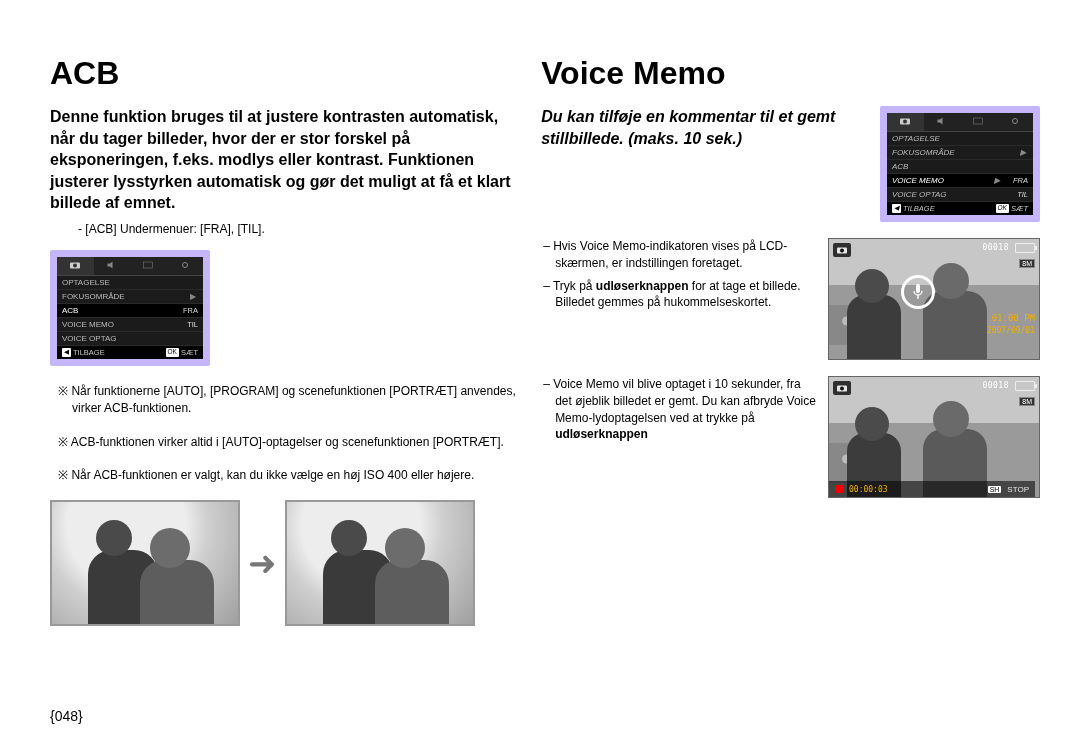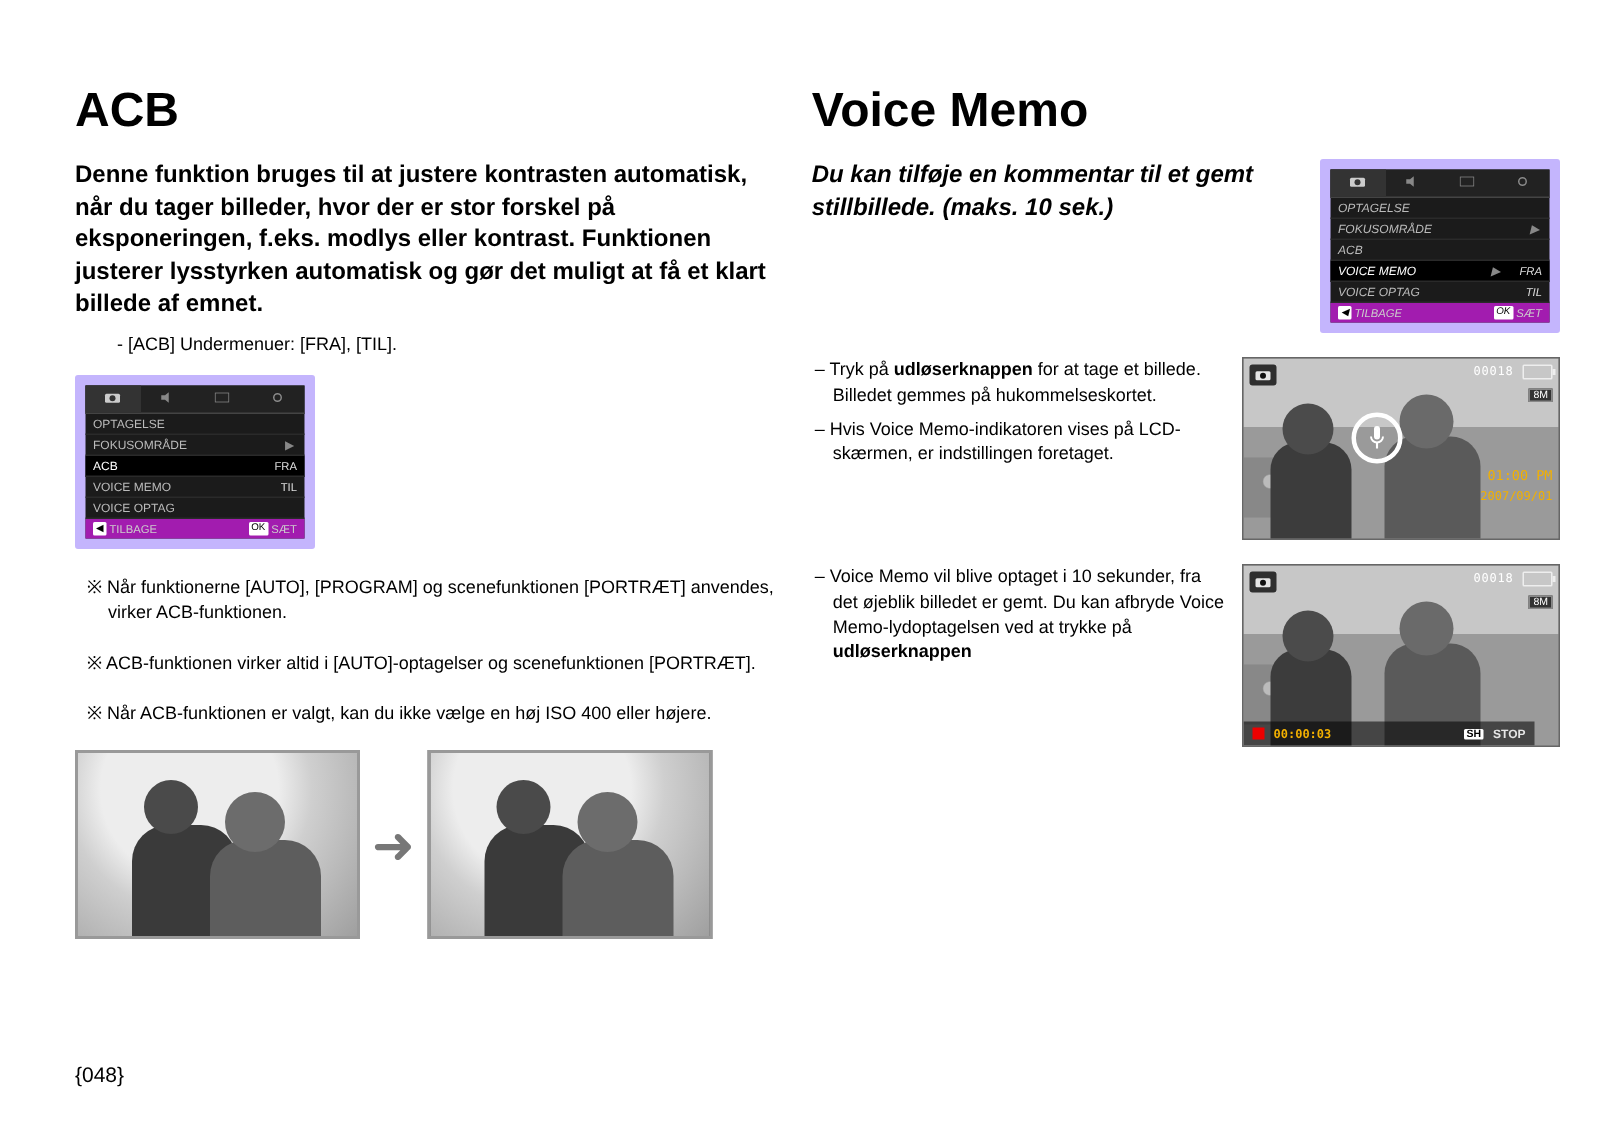--- a/index.html
+++ b/index.html
@@ -32,21 +32,21 @@
   }
   .lcd-tabs { display:flex; background:#222; border-bottom:1px solid #444; }
   .lcd-tab { flex:1; text-align:center; padding:3px 0; }
   .lcd-tab.sel { background:#333; color:#fff; }
   .lcd-tab svg { width:12px; height:10px; }
   .lcd-row { display:flex; padding:2px 5px; border-bottom:1px solid #2a2a2a; }
   .lcd-row.hl { background:#000; color:#fff; }
   .lcd-cell { flex:1; }
   .lcd-arrow { width:8px; color:#888; }
   .lcd-val { width:26px; text-align:right; color:#ddd; font-size:7.5px; }
-  .lcd-foot { display:flex; background:#a21caf; color:#ccc; font-size:7.5px; padding:2px 5px; }
+  .lcd-foot { display:flex; background:#000000; color:#ccc; font-size:7.5px; padding:2px 5px; }
   .lcd-foot .k { background:#fff; color:#000; padding:0 2px; margin-right:2px; border-radius:1px; font-size:6.5px; }
   .lcd-foot .g { flex:1; }
 
   
   .samples { display:flex; gap:8px; align-items:center; margin-top:16px; }
   .phimg {
     width:190px; height:126px; border:2px solid #999; background:#777;
     position:relative; overflow:hidden;
   }
   .couple { position:absolute; inset:0; background: radial-gradient(circle at 40% 20%, #ededed 0 40%, #cfcfcf 55%, #9f9f9f 100%); }
@@ -75,21 +75,21 @@
   .mic-ring { position:absolute; left:72px; top:36px; width:34px; height:34px; border:3px solid #fff; border-radius:50%; display:flex; align-items:center; justify-content:center; }
   .mic-ring svg { width:14px; height:18px; fill:#fff; }
   .osd-cam { position:absolute; left:4px; top:4px; width:18px; height:14px; background:#2f2f2f; border-radius:2px; display:flex; align-items:center; justify-content:center; }
   .osd-cam svg { width:12px; height:10px; fill:#e5e5e5; }
   .osd-count { position:absolute; right:30px; top:4px; color:#fff; font-family:monospace; letter-spacing:0.5px; }
   .osd-batt { position:absolute; right:4px; top:4px; width:20px; height:10px; border:1px solid #eee; border-radius:1px; }
   .osd-batt::after{content:"";position:absolute;right:-3px; top:2px; width:2px; height:4px; background:#eee;}
   .osd-8m { position:absolute; right:4px; top:20px; background:#333; border:1px solid #888; padding:0 2px; font-size:7px; }
   .osd-date { position:absolute; right:4px; bottom:24px; color:#f2b000; font-family:monospace; font-size:8px; text-align:right; }
   .osd-time { position:absolute; right:4px; bottom:36px; color:#f2b000; font-family:monospace; font-size:9px; }
-  .shot .bar { position:absolute; left:0; right:16px; bottom:0; height:16px; background:rgba(0,0,0,.55); display:flex; align-items:center; padding:4px 6px; gap:6px;font-weight:bold; }
+  .shot .bar { position:absolute; left:0; right:4px; bottom:0; height:16px; background:rgba(0,0,0,.55); display:flex; align-items:center; padding:4px 6px; gap:6px; }
   .shot .bar .sq { width:8px; height:8px; background:#e00; }
   .shot .bar .timer { color:#f2b000; font-family:monospace; font-size:8px;}
   .shot .bar .lbl { color:#e5e5e5; font-size:8px; }
   .shot .bar .sh { background:#fff; color:#000; padding:0 2px; font-size:7px; border-radius:1px; }
   .shot-flowers { position:absolute; left:0; bottom:14px; width:44px; height:40px; background:radial-gradient(circle at 40% 40%, #d8d8d8 0 4px, transparent 5px), radial-gradient(circle at 60% 60%, #d8d8d8 0 4px, transparent 5px), #7b7b7b; opacity:.55; }
 
   .page-num { position:absolute; left:50px; bottom:28px; font-size:14px; }
 
   
   .intro-row { display:flex; gap:16px; align-items:flex-start;font-style:italic; }
@@ -221,22 +221,22 @@
             <span>TILBAGE</span>
           <span class="g"></span>
           <span class="k">OK</span>
             <span>SÆT</span>
         </div>
       </div>
     </div>
 
     <div class="r-row">
       <div class="r-text">
+        <div class="dd">– <span>Hvis Voice Memo-indikatoren vises på LCD-skærmen, er indstillingen foretaget.</span></div>
         <div class="dd">– <span>Tryk på </span><span class="bold">udløserknappen</span><span> for at tage et billede. Billedet gemmes på hukommelseskortet.</span></div>
-        <div class="dd">– <span>Hvis Voice Memo-indikatoren vises på LCD-skærmen, er indstillingen foretaget.</span></div>
       </div>
       <div class="shot">
         <div class="sky"></div>
           <div class="shot-flowers"></div>
         <div class="p3b"></div>
           <div class="p3"></div>
           <div class="p4b"></div>
           <div class="p4"></div>
         <div class="mic-ring">
             <svg viewBox="0 0 12 18">

